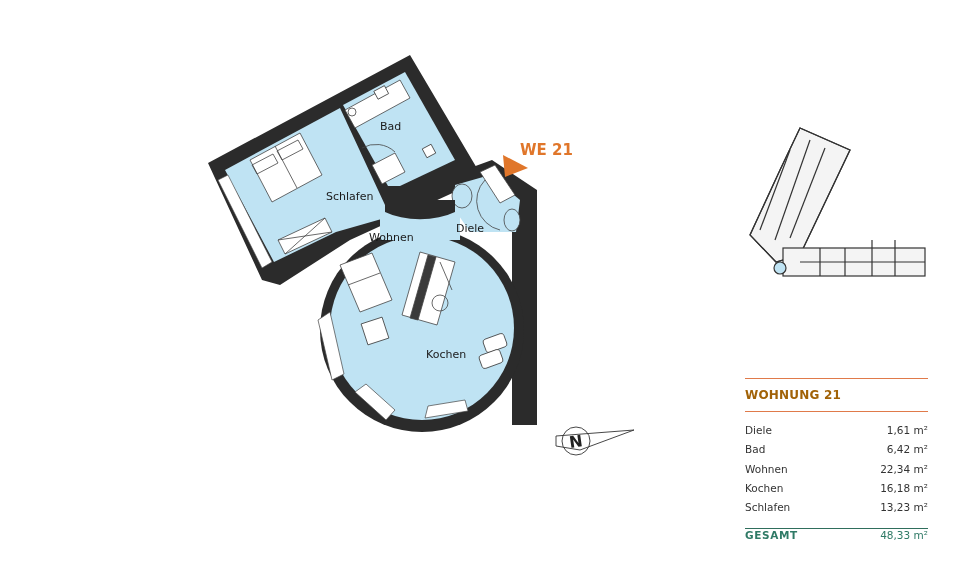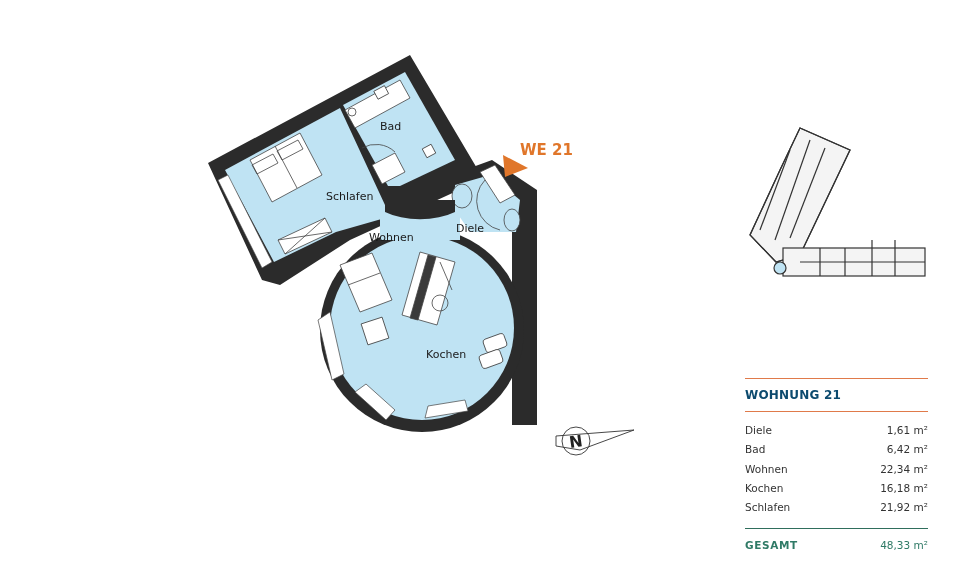--- a/index.html
+++ b/index.html
@@ -3,24 +3,24 @@
   <meta charset="utf-8">
   <style>
     html, body { margin:0; padding:0; background:#ffffff; }
     body { width:972px; height:588px; position:relative; overflow:hidden; font-family:"DejaVu Sans", sans-serif; }
     .plan { position:absolute; left:0; top:0; width:972px; height:588px; }
     .room-label { font-family:"DejaVu Sans", sans-serif; font-size:11px; fill:#1a1a1a; }
     .we-label { font-family:"DejaVu Sans", sans-serif; font-weight:bold; font-size:15px; fill:#e0762a; }
     .panel { position:absolute; left:745px; top:378px; width:183px; font-family:"DejaVu Sans", sans-serif; }
     .rule-orange { height:1px; background:#e07a4a; }
     .rule-green { height:1px; background:#2f6e5c; }
-    .title { color:#0c4a6e; font-weight:bold; font-size:12px; padding:9px 0 9px 0; letter-spacing:0.2px; }
+    .title { color:#a16207; font-weight:bold; font-size:12px; padding:9px 0 9px 0; letter-spacing:0.2px; }
     .rows { padding:12px 0 8px 0; }
     .row { display:flex; justify-content:space-between; font-size:10.5px; color:#333; height:19.3px; }
-    .total { display:flex; justify-content:space-between; font-size:10.5px; color:#2f7a66; padding-top:10px; }
+    .total { display:flex; justify-content:space-between; font-size:10.5px; color:#2f7a66; padding-top:0; }
     .total .lbl { font-weight:bold; letter-spacing:0.6px; }
   </style>
 </head>
 <body>
 
 <svg class="plan" viewBox="0 0 972 588" xmlns="http://www.w3.org/2000/svg">
 
   <g>
     <polygon points="208,163 410,55 478,170 470,185 350,240 280,285 262,280" fill="#2b2b2b"></polygon>
 
@@ -145,21 +145,21 @@
     <div class="row">
         <span>Wohnen</span>
         <span>22,34 m²</span>
       </div>
     <div class="row">
         <span>Kochen</span>
         <span>16,18 m²</span>
       </div>
     <div class="row">
         <span>Schlafen</span>
-        <span>21,92 m²</span>
+        <span>13,23 m²</span>
       </div>
   </div>
   <div class="rule-green"></div>
   <div class="total">
     <span class="lbl">GESAMT</span>
     <span>48,33 m²</span>
   </div>
 </div>
 
 </body></html>

